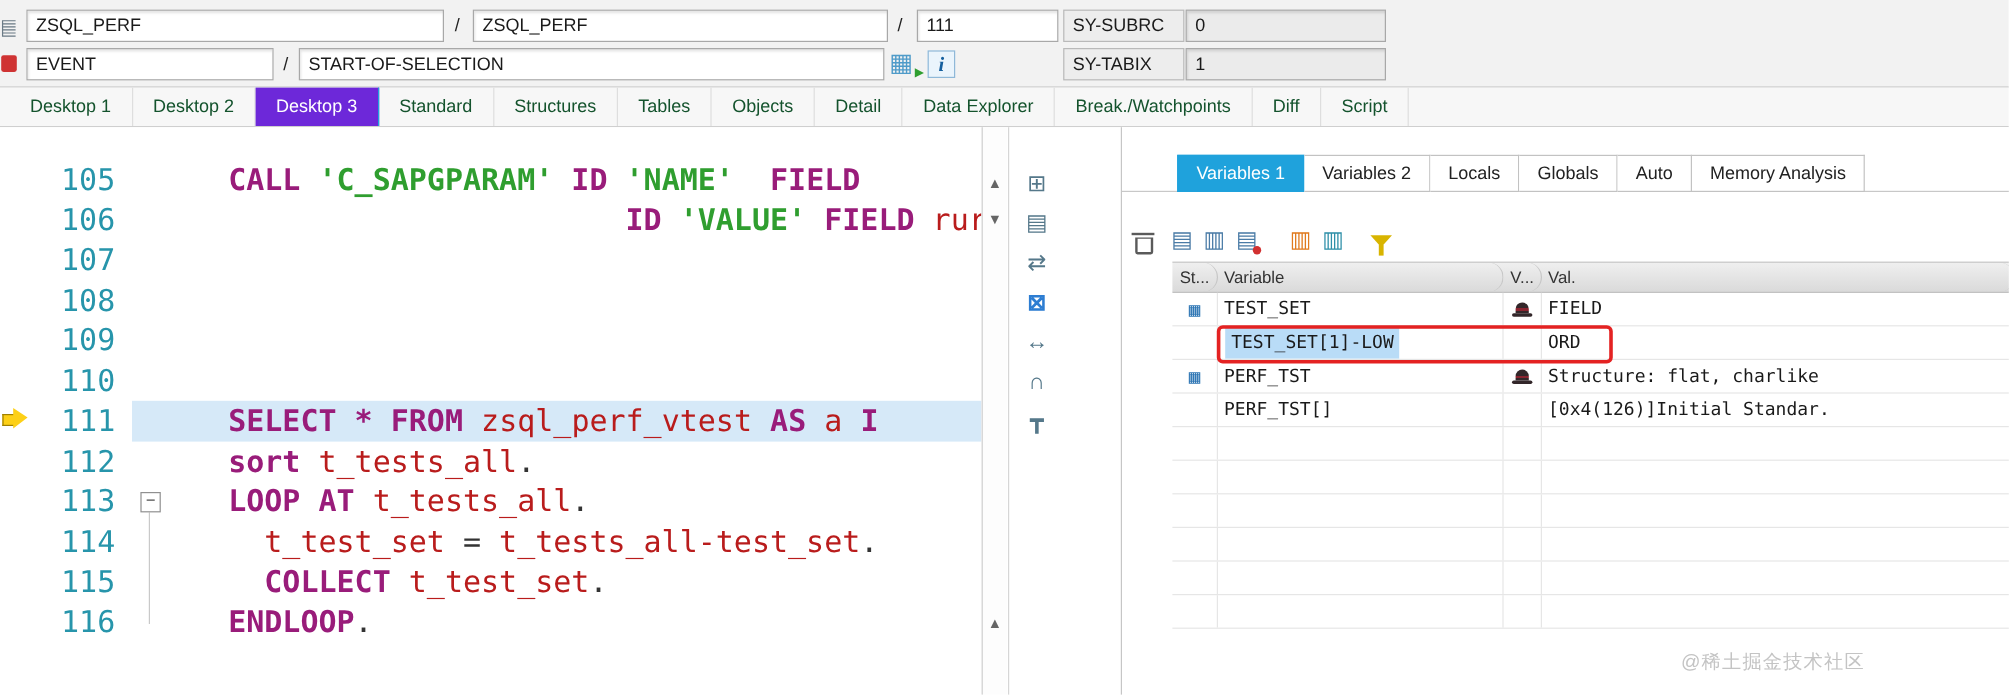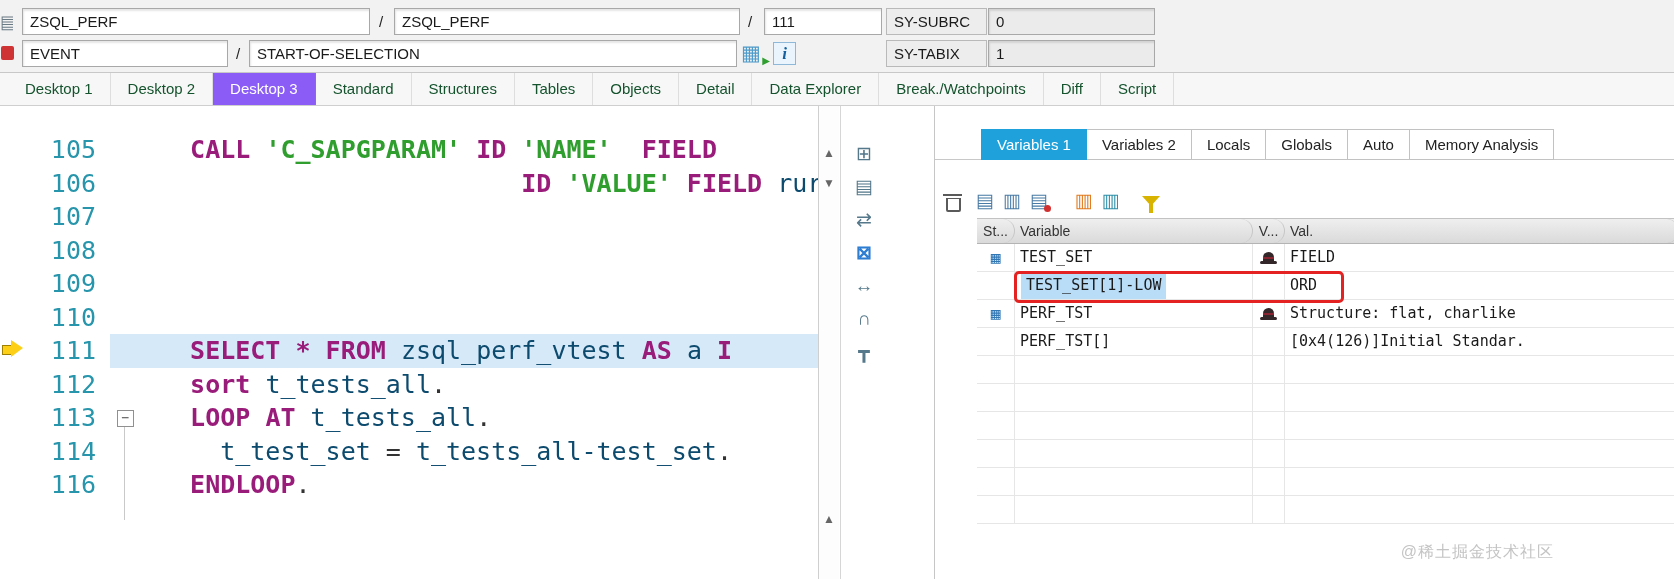--- a/index.html
+++ b/index.html
@@ -47,36 +47,36 @@
               border:1px solid #8fb8d8; background:#eaf4fc; color:#155f9e;
               font-family:"Liberation Serif", serif; font-style:italic; font-weight:bold;
               font-size:17px; text-align:center; line-height:21px; cursor:pointer; }
 
   
   .tabbar { position:absolute; left:0; top:73px; width:1674px; height:33px;
             background:#f7f7f7; border-bottom:1px solid #cfcfcf;
             display:flex; align-items:stretch; padding-left:8px; }
   .dtab { font-size:15px; line-height:32px; padding:0 17px; color:#14532d;
           border-right:1px solid #dedede; cursor:pointer; white-space:nowrap; }
-  .dtab.active { background:#8b5cf6; color:#fff; border-right-color:#1fa2dc; }
+  .dtab.active { background:#6d28d9; color:#fff; border-right-color:#1fa2dc; }
 
   
   .main { position:absolute; left:0; top:106px; width:1674px; height:473px; background:#fff; }
 
   
   .editor { position:absolute; left:0; top:0; width:818px; height:473px;
             padding-top:27px; overflow:hidden;
             font-family:"DejaVu Sans Mono", monospace; font-size:25px; }
   .code-line { position:relative; height:33.5px; line-height:33.5px; display:flex; white-space:pre; }
   .ln { width:110px; flex:none; text-align:right; padding-right:14px; color:#2795ab; }
   .cbody { flex:1; padding-left:50px; white-space:pre; overflow:hidden; }
   .code-line.current .cbody { background:#d6e9f8; }
   .kw  { color:#991c7a; font-weight:bold; }
   .str { color:#2f9e2f; font-weight:bold; }
-  .idt { color:#0c4a6e; }
+  .idt { color:#b91c1c; }
   .pl  { color:#333; }
   .has-fold::after { content:"−"; position:absolute; left:117px; top:9px; width:15px; height:15px;
                      border:1px solid #909090; background:#fff; color:#555;
                      font-size:13px; line-height:13px; text-align:center;
                      font-family:"DejaVu Sans Mono", monospace; }
   .fold-vline { position:absolute; left:124px; top:320px; width:1px; height:94px; background:#c9c9c9; }
   .exec-arrow { position:absolute; left:2px; top:234px; width:22px; height:17px; }
   .exec-arrow::before { content:""; position:absolute; left:0; top:5px; width:9px; height:8px;
                         background:#fdd017; border:1px solid #a08000; border-right:none; }
   .exec-arrow::after  { content:""; position:absolute; left:9px; top:0; width:0; height:0;
@@ -245,20 +245,24 @@
     <div class="code-line has-fold">
       <span class="ln">113</span>
       <span class="cbody"><span class="pl">  </span><span class="kw">LOOP</span><span class="pl"> </span><span class="kw">AT</span><span class="pl"> </span><span class="idt">t_tests_all</span><span class="pl">.</span></span>
     </div>
 
     <div class="code-line">
       <span class="ln">114</span>
       <span class="cbody"><span class="pl">    </span><span class="idt">t_test_set</span><span class="pl"> = </span><span class="idt">t_tests_all-test_set</span><span class="pl">.</span></span>
     </div>
 
+    <div class="code-line">
+      <span class="ln">115</span>
+      <span class="cbody"><span class="pl">    </span><span class="kw">COLLECT</span><span class="pl"> </span><span class="idt">t_test_set</span><span class="pl">.</span></span>
+    </div>
 
     <div class="code-line">
       <span class="ln">116</span>
       <span class="cbody"><span class="kw">  </span><span class="kw">ENDLOOP</span><span class="pl">.</span></span>
     </div>
   </div>
 
   <div class="vscroll">
     <div class="sb sb1">▲</div>
     <div class="sb sb2">▼</div>

